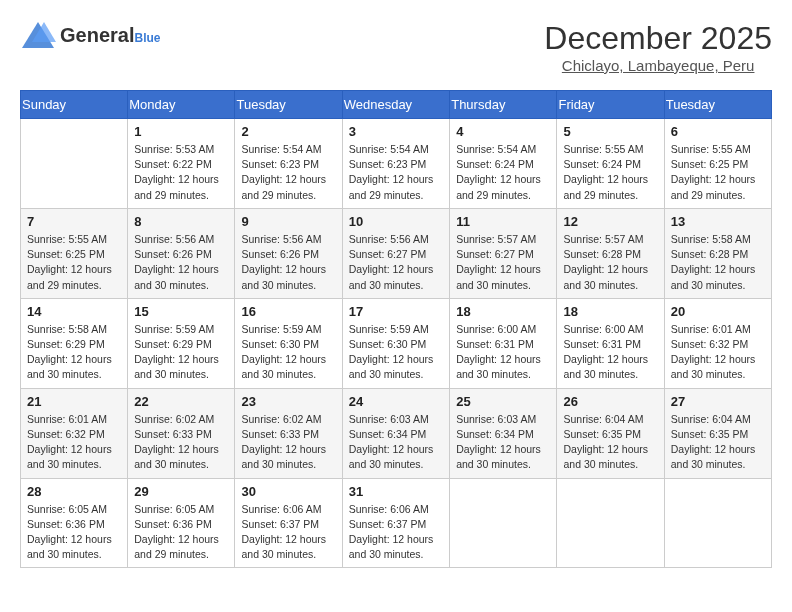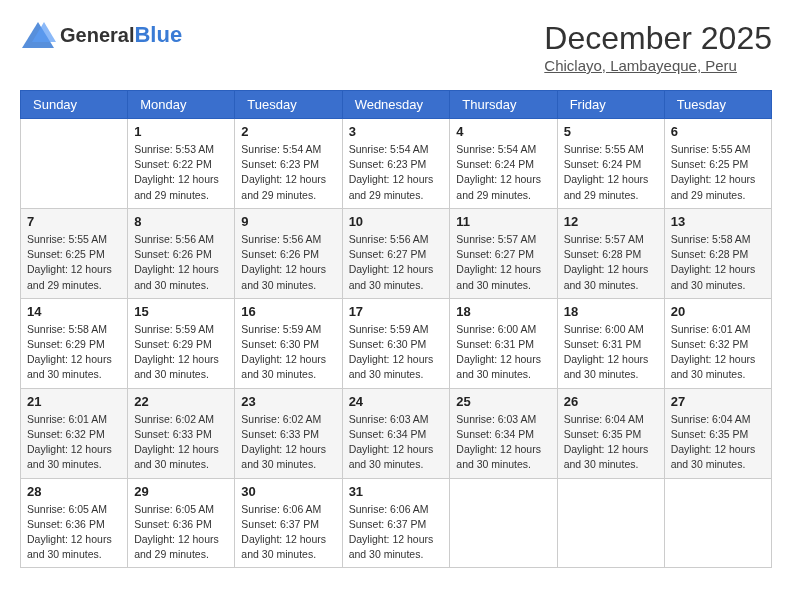--- a/index.html
+++ b/index.html
@@ -20,48 +20,48 @@
       display: flex;
       align-items: center;
       gap: 4px;
     }
     .logo-text-general {
       font-size: 20px;
       font-weight: bold;
       color: #333;
     }
     .logo-text-blue {
-      font-size: 22px;
+      font-size: 12px;
       font-weight: bold;
       color: #3a7bd5;
       margin-top: 41px;
     }
     .title-block {
-      text-align: left;
+      text-align: center;
     }
     .month-title {
       font-size: 32px;
       font-weight: normal;
       color: #333;
     }
     .location-title {
       font-size: 15px;
       color: #555;
       text-decoration: underline;
     }
     .calendar {
       width: 100%;
       border-collapse: collapse;
       border: 1px solid #ccc;
     }
     .calendar th {
       background-color: #3a6fcd;
       color: #fff;
       font-size: 13px;
-      padding: 6px 12px;
+      padding: 6px 1px;
       text-align: left;
       border: 1px solid #2a5fbd;
       font-weight: normal;
     }
     .calendar td {
       border: 1px solid #ccc;
       vertical-align: top;
       padding: 5px 6px;
       width: 108px;
       min-height: 80px;

